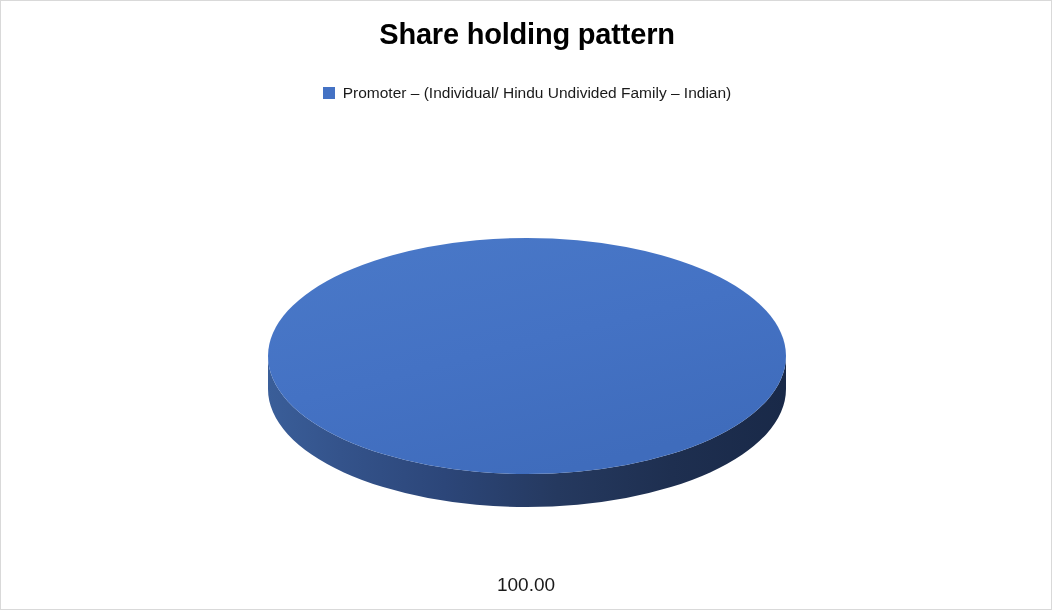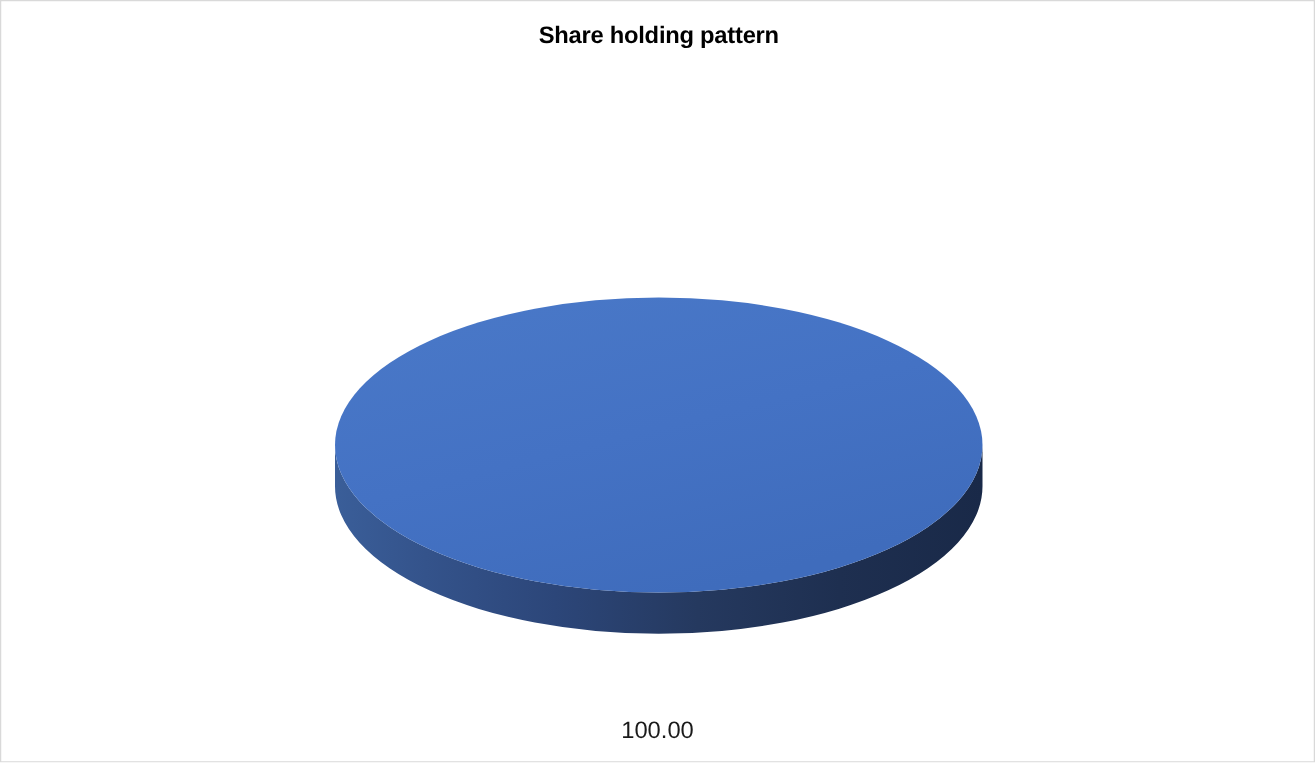--- a/index.html
+++ b/index.html
@@ -18,21 +18,21 @@
     border: 1px solid #d9d9d9;
     box-sizing: border-box;
     overflow: hidden;
   }
   #chart-title {
     position: absolute;
     top: 18px;
     left: 0;
     width: 1052px;
     text-align: center;
-    font-size: 19px;
+    font-size: 29px;
     font-weight: bold;
     color: #000000;
     letter-spacing: -0.2px;
     line-height: 1.1;
   }
   #chart-legend {
     position: absolute;
     top: 84px;
     left: 0;
     width: 1052px;
@@ -87,20 +87,26 @@
     margin-top: 18px;
   }
 </style>
 </head>
 <body>
 
 <div id="chart-frame" style="border-color: rgb(217, 217, 217); background: rgb(255, 255, 255);">
 
   <div id="chart-title">Share holding pattern</div>
 
+  <div id="chart-legend">
+    <div class="legend-entry">
+      <span class="legend-swatch" style="background:#4472C4;"></span>
+      <span class="legend-label">Promoter – (Individual/ Hindu Undivided Family – Indian)</span>
+    </div>
+  </div>
 
   <div id="pie-area">
     <svg id="pie-svg" width="1052" height="610" viewBox="0 0 1052 610">
       <defs>
         <linearGradient id="rimGrad" x1="0" y1="0" x2="1" y2="0">
           <stop offset="0%" stop-color="#3A5E99"></stop>
           <stop offset="14%" stop-color="#34538B"></stop>
           <stop offset="34%" stop-color="#2C4679"></stop>
           <stop offset="56%" stop-color="#25395F"></stop>
           <stop offset="78%" stop-color="#1E2F50"></stop>

